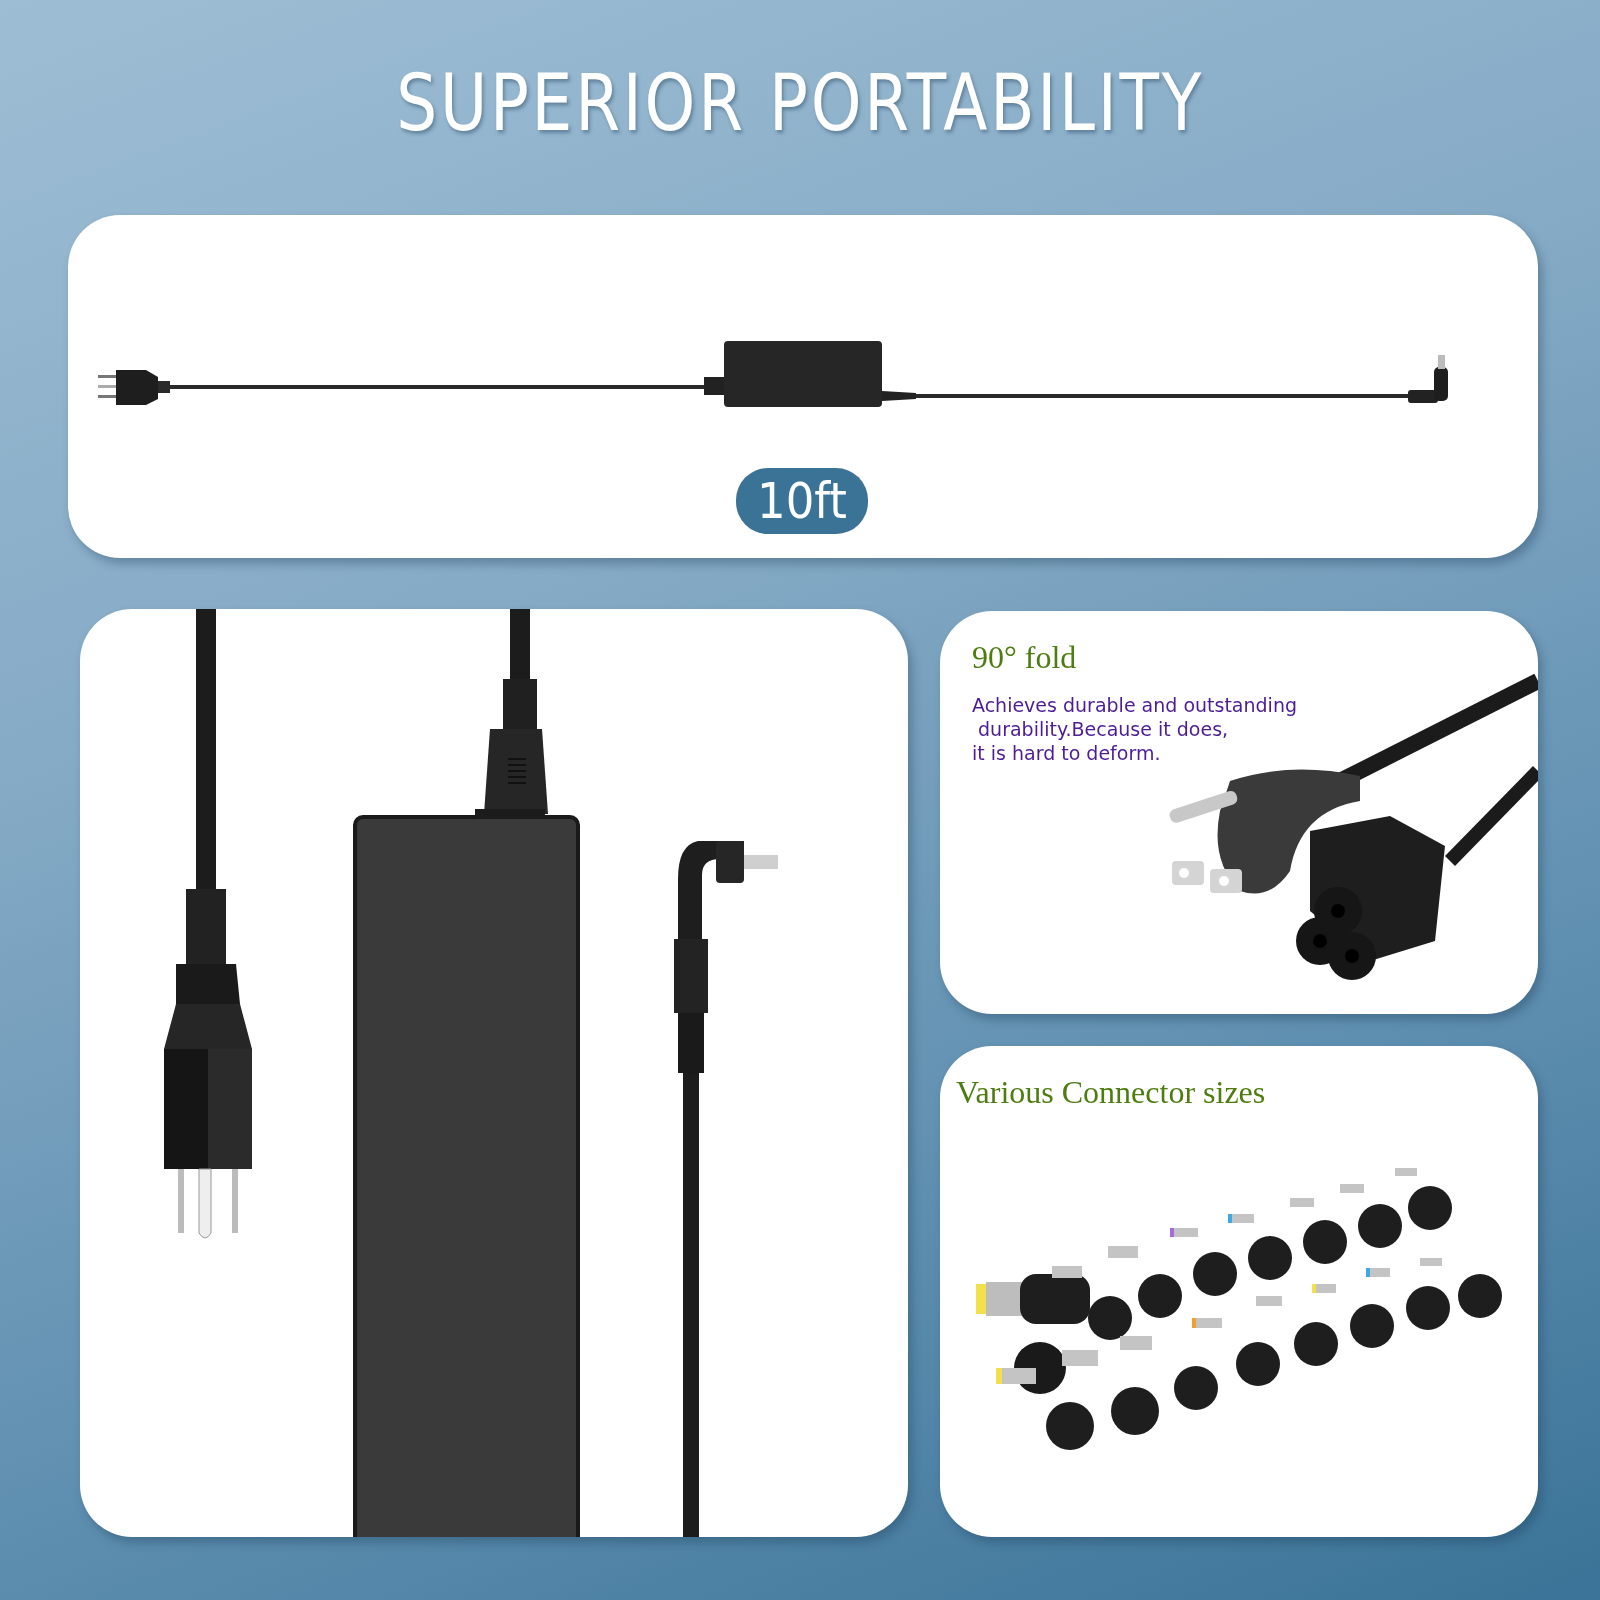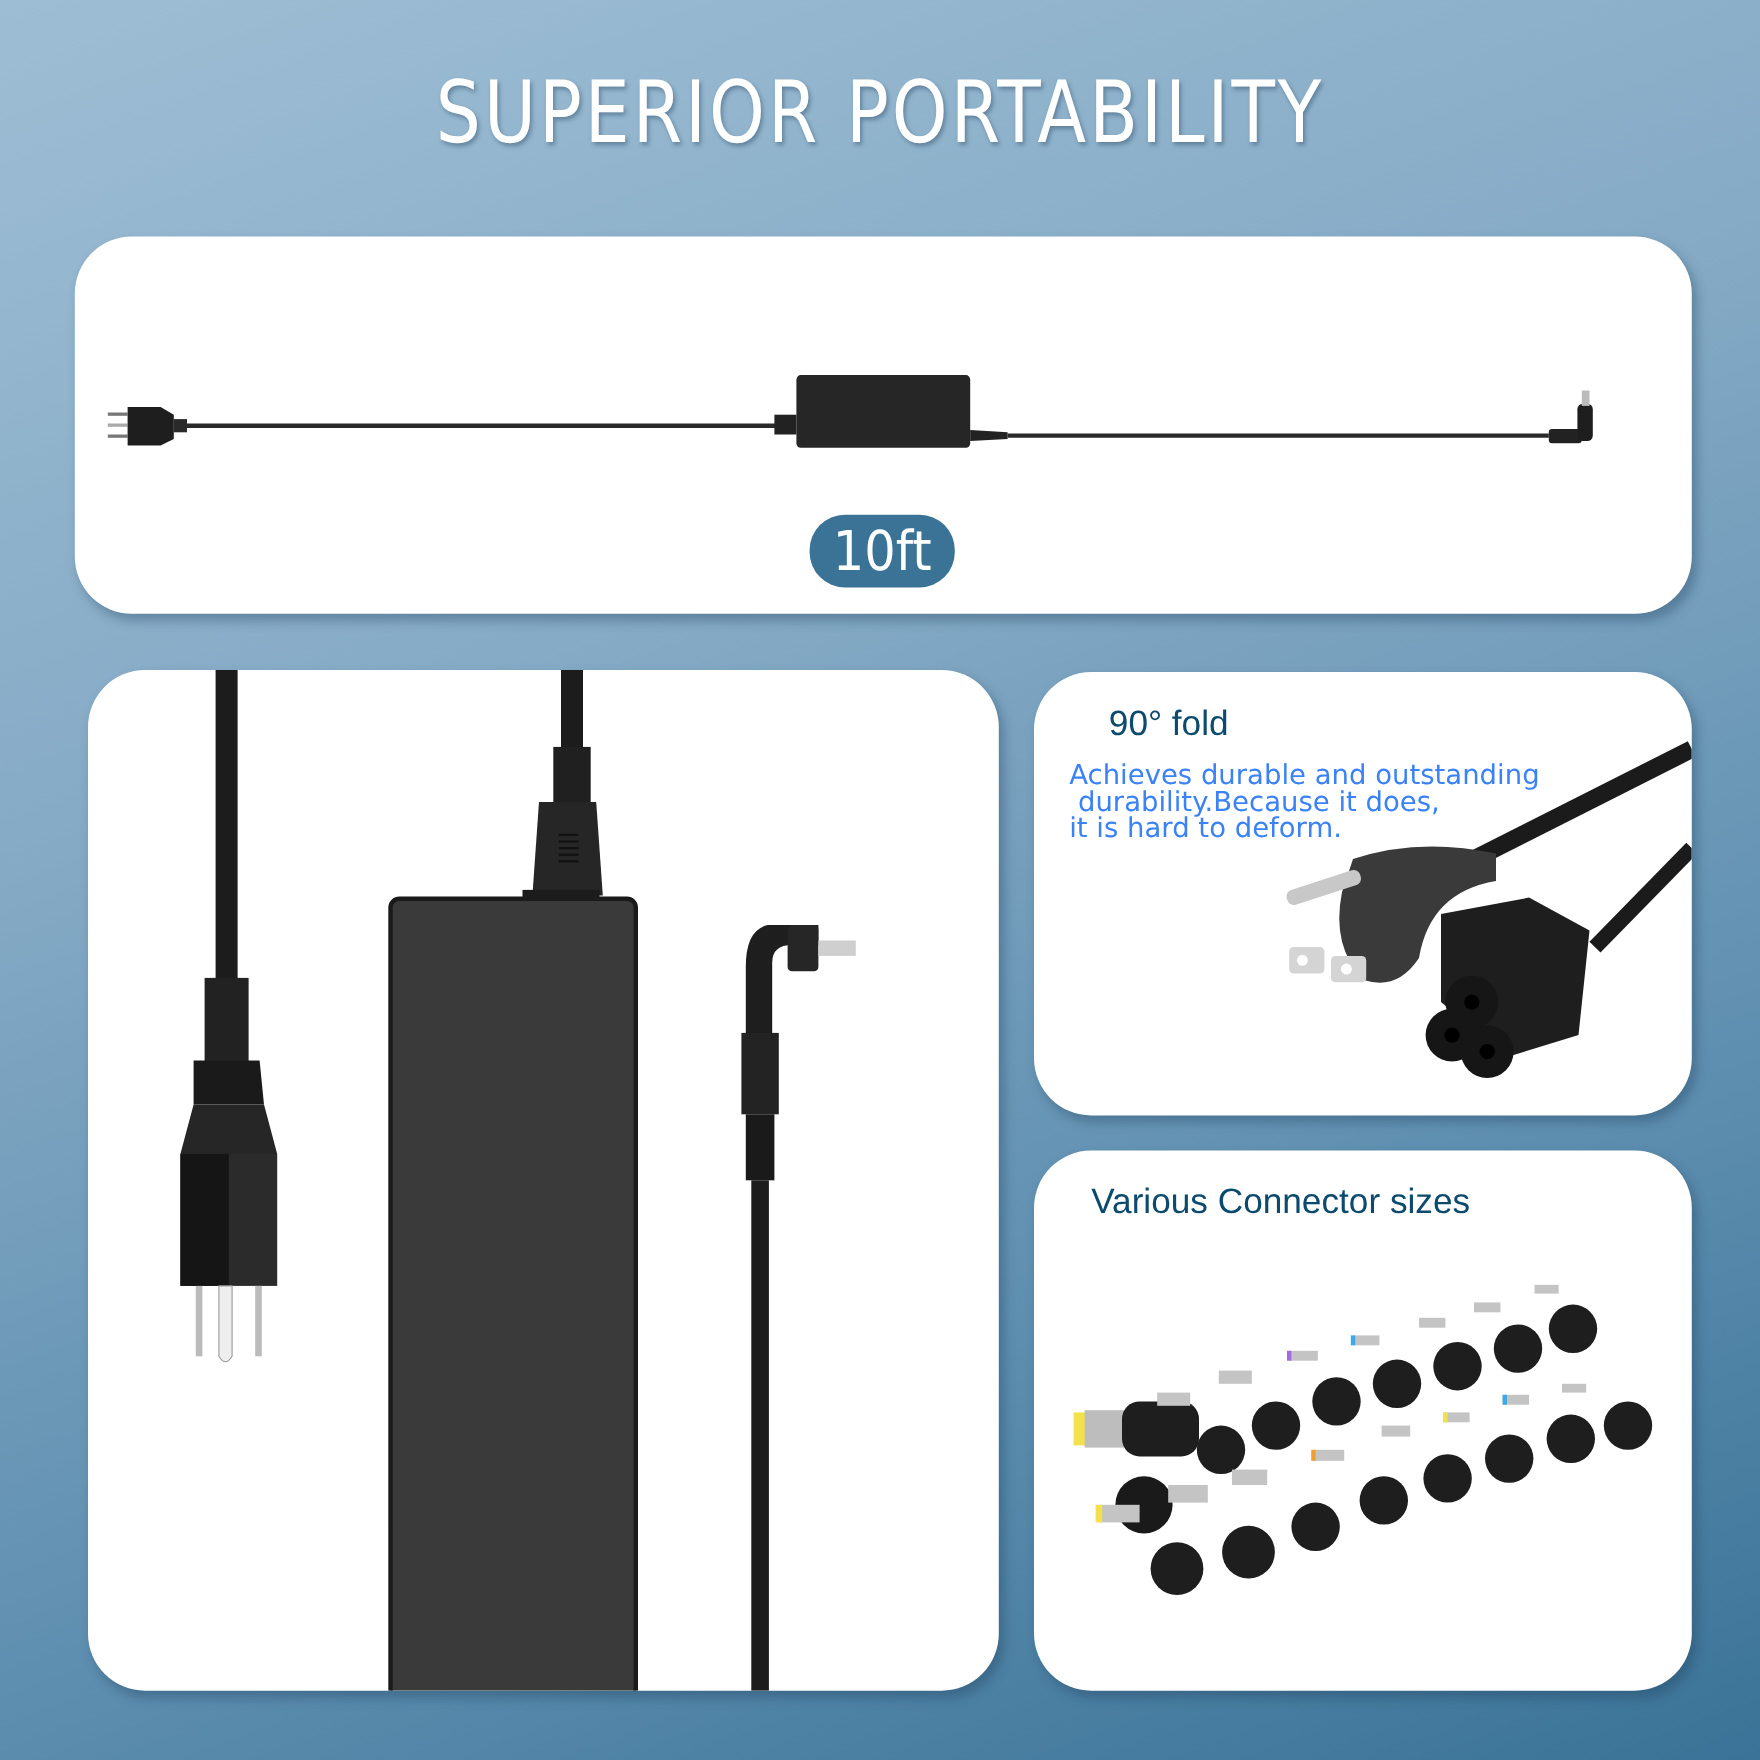--- a/index.html
+++ b/index.html
@@ -25,26 +25,25 @@
   #card-fold { left:940px; top:611px; width:598px; height:403px; }
   #card-conn { left:940px; top:1046px; width:598px; height:491px; }
 
   .badge {
     position:absolute; left:668px; top:253px; width:132px; height:66px;
     background:#3a7396; border-radius:32px; color:#fff;
     font-size:50px; line-height:66px; text-align:center;
     font-family:"DejaVu Sans Condensed","DejaVu Sans", sans-serif;
   }
   .card-heading {
-    position:absolute; color:#0c4a6e; font-size:32px;
-    font-family:Liberation Sans, sans-serif;
-    margin-left:36px;
+    position:absolute; color:#4d7c0f; font-size:32px;
+    font-family:Liberation Serif, serif;
   }
   .card-body {
-    position:absolute; color:#3b82f6; font-size:25px; line-height:24px;
+    position:absolute; color:#4c1d95; font-size:19px; line-height:24px;
     white-space:pre; font-family:"DejaVu Sans", sans-serif;
   }
   svg { position:absolute; left:0; top:0; }
 </style>
 </head>
 <body>
 
 <div class="title">SUPERIOR PORTABILITY</div>
 
 <div class="card" id="card-top">

